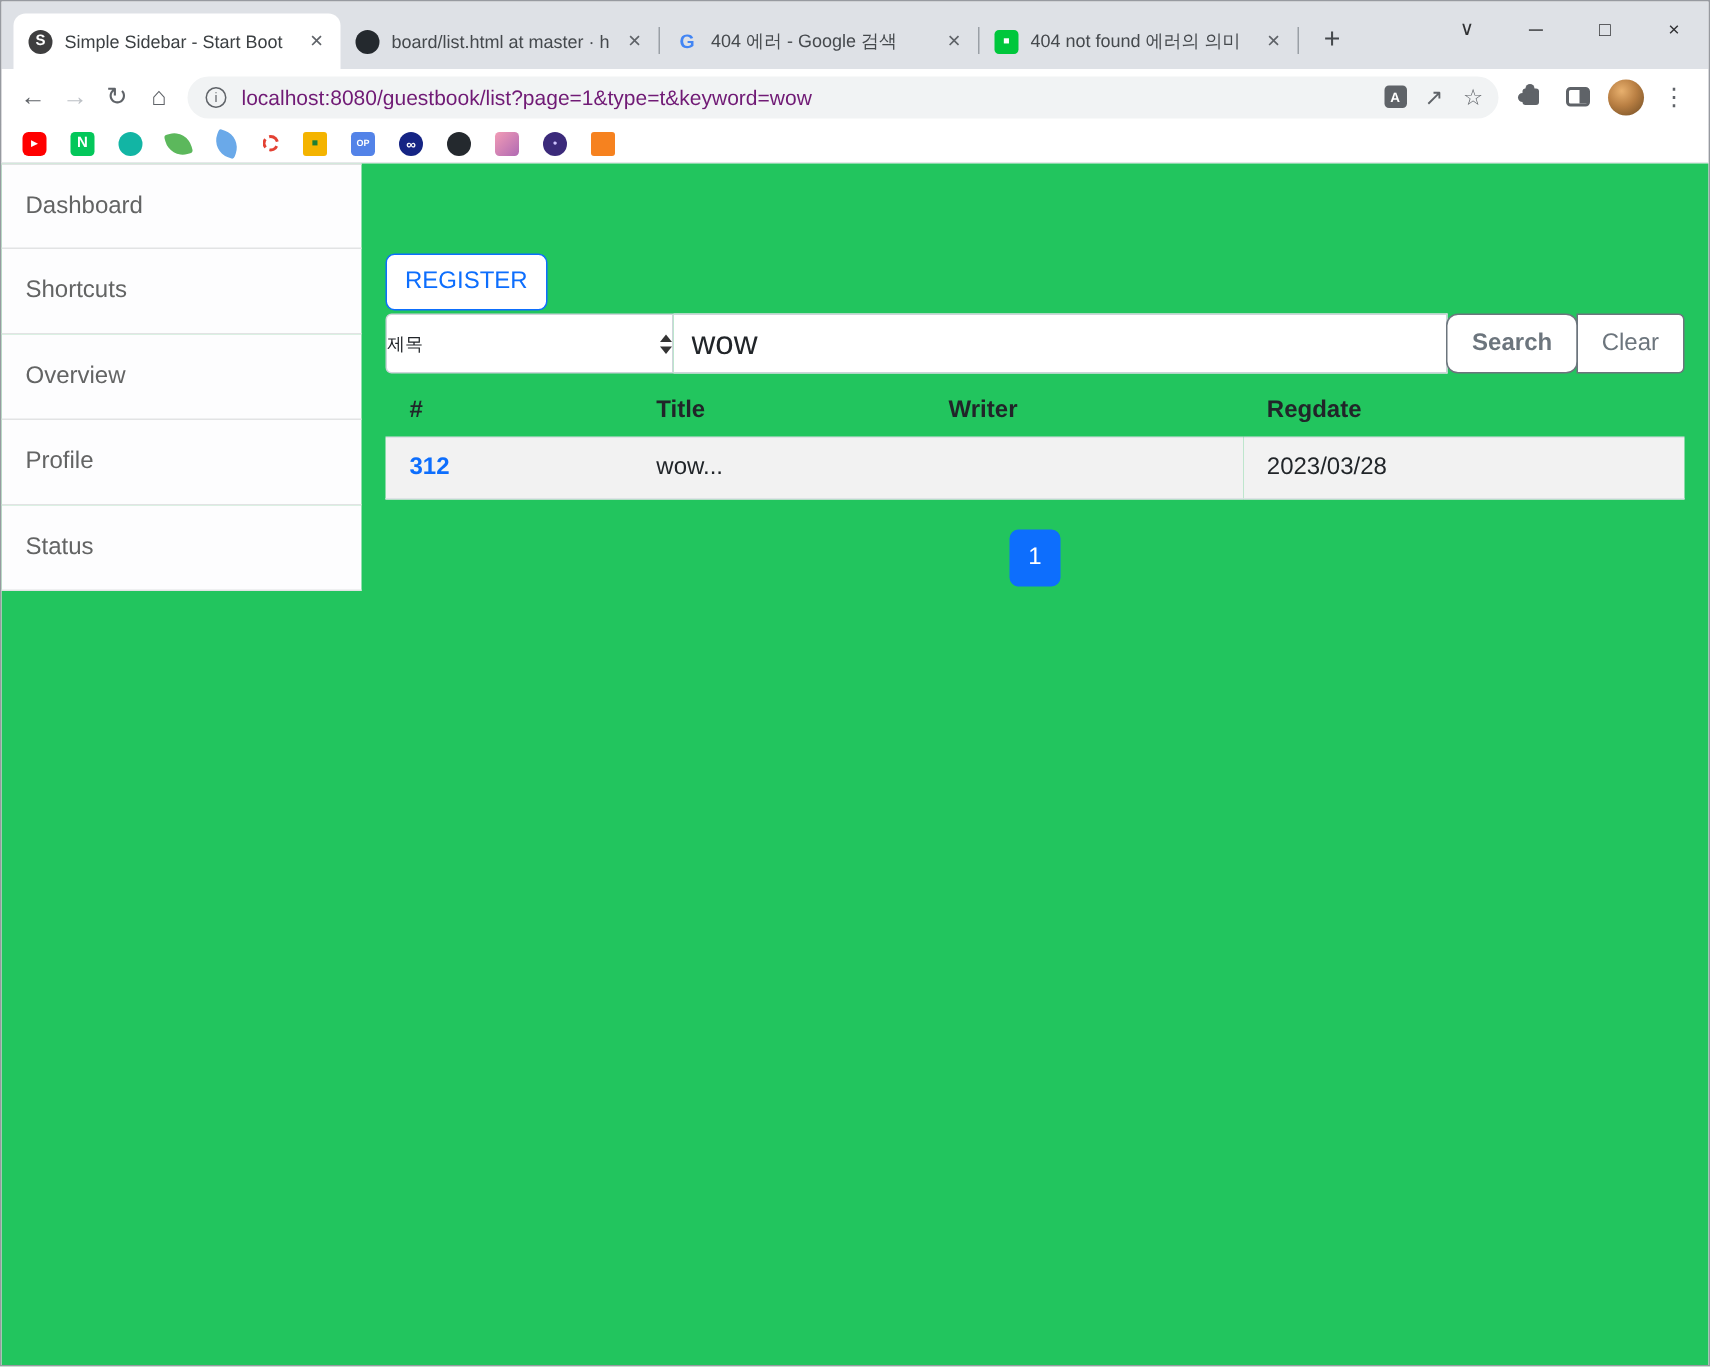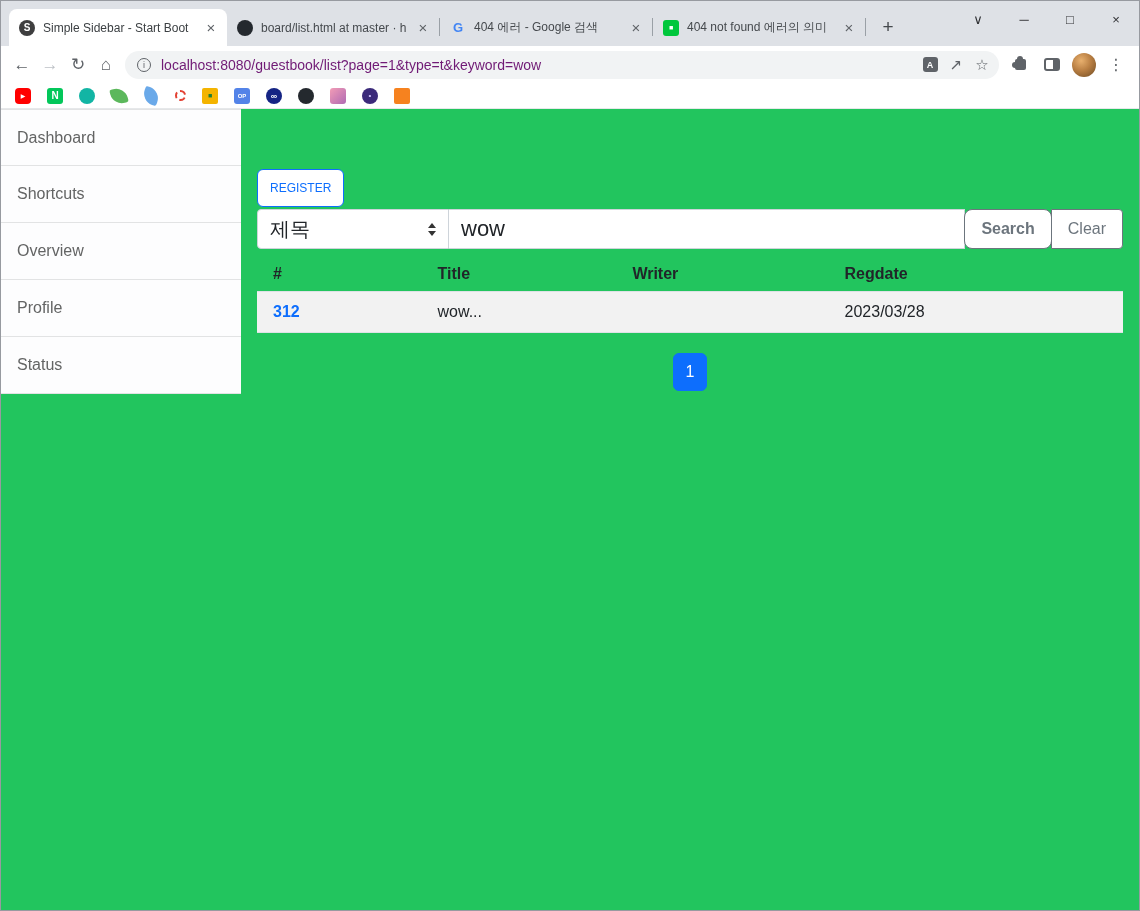--- a/index.html
+++ b/index.html
@@ -43,24 +43,24 @@
   .bm { width:16px; height:16px; margin:0 8px; display:inline-flex; align-items:center; justify-content:center; flex:none; }
 
   
   .pagearea { display:flex; height:801px; background:#22c55e; align-items:stretch; }
   .sidebar { width:240px; flex:none; }
   .sbitem { height:57px; padding:16px; font-size:16px; line-height:24px; color:#636464; background:#fdfdfe; border-bottom:1px solid #e2e3e4; cursor:pointer; }
   .sbitem:first-child { border-top:1px solid #e2e3e4; }
 
   .main { flex:1; padding:24px 16px 0; min-width:0; }
   .pagetitle { margin:0; font-size:40px; line-height:48px; font-weight:600; color:#212529; }
-  .register { margin-top:36px; display:inline-block; padding:6px 12px; font-size:12px; line-height:24px; color:#0d6efd; border:1px solid #0d6efd; border-radius:6px; background:#fff; cursor:pointer; }
+  .register { margin-top:36px; display:inline-block; padding:6px 12px; font-size:16px; line-height:24px; color:#0d6efd; border:1px solid #0d6efd; border-radius:6px; background:#fff; cursor:pointer; }
 
   .searchbar { margin-top:2px; display:flex; height:40px; }
-  .sel { width:192px; flex:none; border:1px solid #ced4da; border-radius:4px 0 0 4px; display:flex; align-items:center; padding:0 12px; font-size:20px; color:#212529; background:#fff; cursor:pointer; }
+  .sel { width:192px; flex:none; border:1px solid #ced4da; border-radius:4px 0 0 4px; display:flex; align-items:center; padding:0 0; font-size:12px; color:#212529; background:#fff; cursor:pointer; }
   .sel .lbl { flex:1; }
   .updn i { display:block; width:0; height:0; border-left:4px solid transparent; border-right:4px solid transparent; }
   .updn .up { border-bottom:5px solid #333; margin-bottom:3px; }
   .updn .down { border-top:5px solid #333; }
   .kw { flex:1; min-width:0; border:1px solid #ced4da; border-left:0; border-radius:0; padding:0 12px; font-size:22px; color:#212529; outline:none; font-family:inherit; }
   .gbtn { background:#fff; color:#6c757d; border:1px solid #6c757d; font-size:16px; padding:0 16px; font-family:inherit; cursor:pointer; }
   .gbtn.search { border-radius:8px; margin-left:-1px;font-weight:bold; }
   .gbtn.clear { border-radius:0 4px 4px 0; margin-left:-1px; }
 
   table.gb { width:100%; border-collapse:collapse; margin-top:8px; font-size:16px; table-layout:fixed; }

